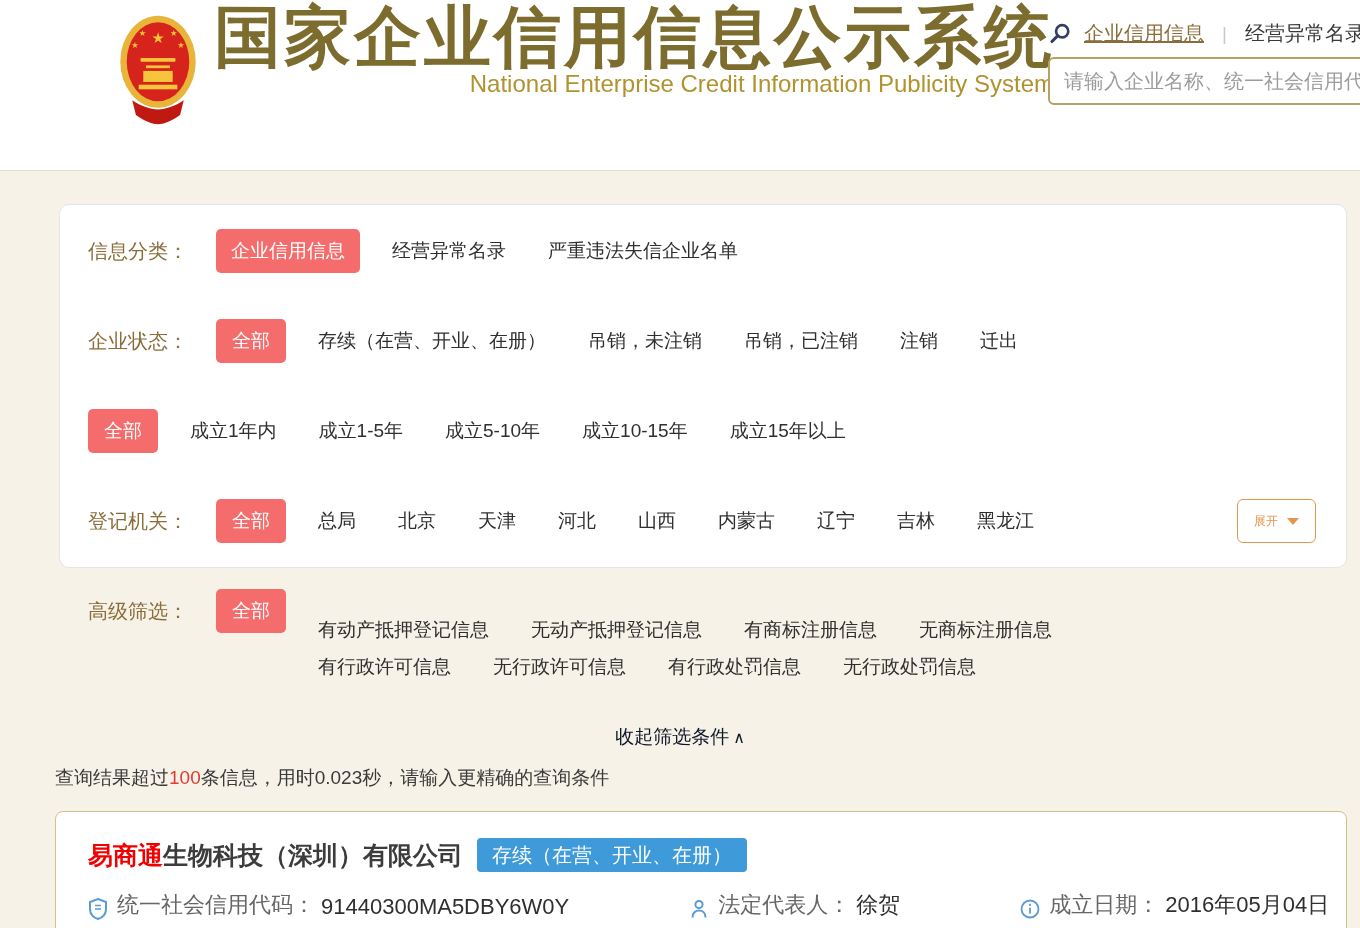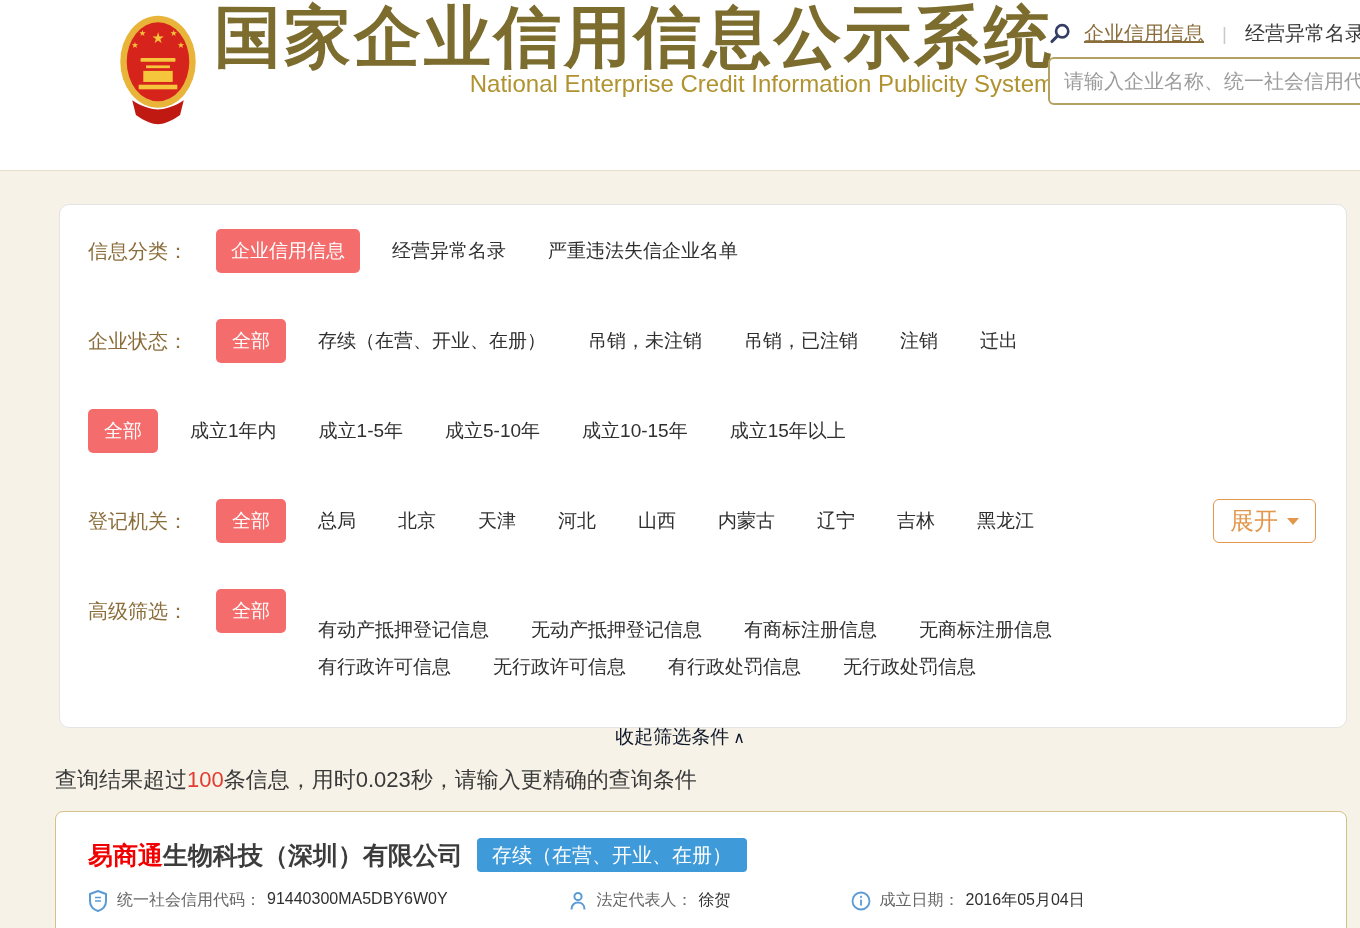--- a/index.html
+++ b/index.html
@@ -18,55 +18,55 @@
   .nav-divider{color:#c9c9c9;margin:0 18px;font-size:19px;}
   .nav-secondary{color:#3a3a3a;cursor:pointer;}
   .search-input{position:absolute;left:1048px;top:57px;width:372px;height:48px;box-sizing:border-box;
         border:2px solid #b3a263;border-radius:6px;font-size:20px;padding:0 14px;color:#333;background:#fff;
         font-family:"Liberation Sans","DejaVu Sans",sans-serif;outline:none;}
   .search-input::placeholder{color:#9c9c9c;}
 
   
   .content{position:absolute;top:170px;left:0;width:1360px;height:758px;background:#f6f2e7;border-top:1px solid #e2ded0;}
 
-  .filter-panel{position:absolute;left:59px;top:33px;width:1288px;height:524px;background:#ffffff;
+  .filter-panel{position:absolute;left:59px;top:33px;width:1288px;height:364px;background:#ffffff;
         border:1px solid #e4e4e4;border-radius:10px;box-sizing:border-box;padding:24px 0 4px 28px;}
   .frow{display:flex;align-items:flex-start;margin-bottom:46px;}
   .flabel{width:128px;flex:none;font-size:20px;color:#8a6d3b;line-height:44px;}
   .sel-btn{min-width:70px;height:44px;padding:0 15px;background:#f56c6c;color:#ffffff;font-size:19px;
         border:none;border-radius:5px;cursor:pointer;flex:none;
         font-family:"Liberation Sans","DejaVu Sans",sans-serif;}
   .opts{display:flex;align-items:center;margin-left:32px;gap:42px;min-height:44px;}
   .opt{font-size:19px;color:#2f2f2f;cursor:pointer;white-space:nowrap;}
   .opts-col{margin-left:32px;display:flex;flex-direction:column;}
   .opts-col .opts{margin-left:0;}
   .opts-line2{margin-top:26px;min-height:30px;}
   .expand-btn{position:absolute;right:30px;top:294px;height:44px;box-sizing:border-box;padding:0 16px;
-        background:#ffffff;border:1px solid #e2974d;color:#e2974d;border-radius:6px;font-size:24px;
+        background:#ffffff;border:1px solid #e2974d;color:#e2974d;border-radius:6px;font-size:12px;
         display:flex;align-items:center;gap:9px;cursor:pointer;
         font-family:"Liberation Sans","DejaVu Sans",sans-serif;}
   .caret-down{width:0;height:0;border-left:6px solid transparent;border-right:6px solid transparent;
         border-top:7px solid #e2974d;}
 
   .collapse-link{position:absolute;top:553px;left:0;width:100%;text-align:center;color:#0f172a;
         font-size:19px;cursor:pointer;}
   .caret-up{margin-left:4px;font-size:16px;}
 
-  .summary{position:absolute;top:594px;left:55px;font-size:22px;color:#3a3a3a;}
+  .summary{position:absolute;top:594px;left:55px;font-size:19px;color:#3a3a3a;}
   .count{color:#e23b30;}
 
   .card{position:absolute;top:640px;left:55px;width:1292px;height:160px;background:#ffffff;
         border:1px solid #d3c285;border-radius:8px;box-sizing:border-box;padding:26px 0 0 32px;}
   .card-title{display:flex;align-items:center;font-size:25px;font-weight:bold;cursor:pointer;}
   .hl{color:#f20000;}
   .rest{color:#3c3c3c;}
   .badge{margin-left:14px;background:#3e9ad9;color:#ffffff;font-size:20px;font-weight:normal;
         height:34px;line-height:34px;padding:0 15px;border-radius:4px;white-space:nowrap;}
   .card-fields{display:flex;align-items:center;margin-top:18px;}
-  .field{display:flex;align-items:flex-start;font-size:16px;white-space:nowrap;}
+  .field{display:flex;align-items:flex-end;font-size:22px;white-space:nowrap;}
   .field + .field{margin-left:120px;}
   .f-ico{width:20px;height:22px;margin-right:9px;flex:none;}
   .f-label{color:#666666;}
   .f-value{color:#2f2f2f;margin-left:6px;}
 </style>
 </head>
 <body>
 
 <div class="page">
 

